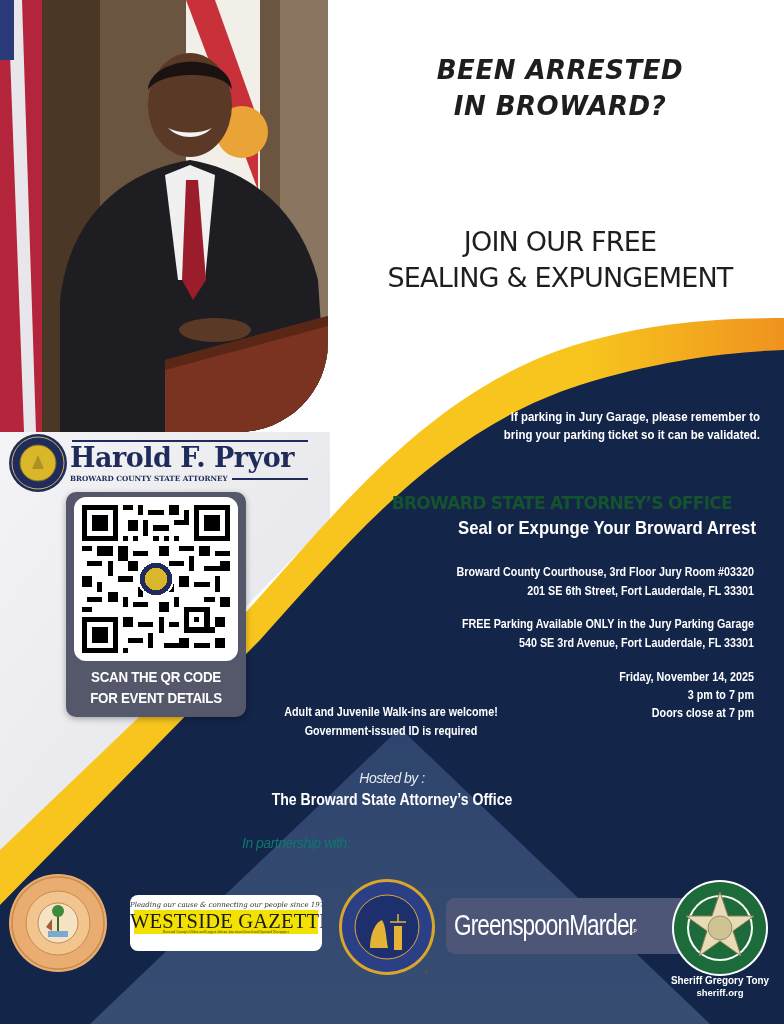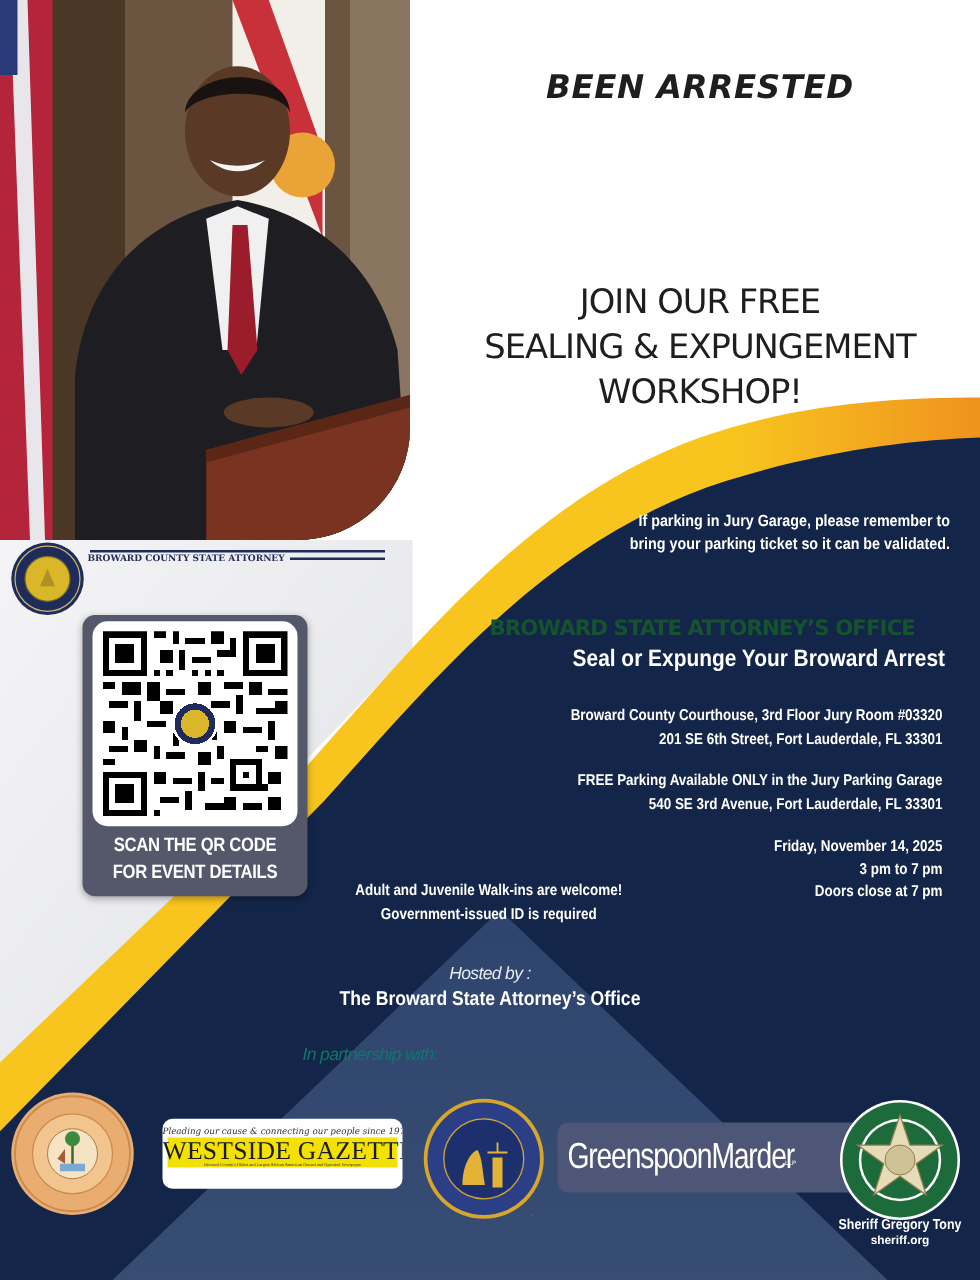--- a/index.html
+++ b/index.html
@@ -213,39 +213,40 @@
 
     <ellipse cx="215" cy="330" rx="36" ry="12" fill="#5a3a26"></ellipse>
 
     <path d="M165 360 L328 316 L328 432 L165 432 Z" fill="#7a3320"></path>
     <path d="M165 360 L328 316 L328 326 L165 370 Z" fill="#5a2616"></path>
   </svg>
 </div>
 
 <div class="headline h-arrested">
   <div>BEEN ARRESTED</div>
+  <div>IN BROWARD?</div>
 </div>
 <div class="headline h-join">
   <div>JOIN OUR FREE</div>
   <div>SEALING &amp; EXPUNGEMENT</div>
-  <div>WORKSHOP!</div>
 </div>
 
 <div class="seal-sa">
   <svg viewBox="0 0 60 60" width="60" height="60">
     <circle cx="30" cy="30" r="29" fill="#1f2b5b"></circle>
     <circle cx="30" cy="30" r="26" fill="none" stroke="#c9b46a" stroke-width="1"></circle>
     <circle cx="30" cy="30" r="18" fill="#d9b62a"></circle>
     <circle cx="30" cy="30" r="18" fill="none" stroke="#7a6a20" stroke-width="1"></circle>
     <path d="M24 36 L30 22 L36 36 Z" fill="#8d7a22" opacity="0.6"></path>
   </svg>
 </div>
 
 <div class="name-block">
   <div class="name-rule"></div>
+  <div class="name-main">Harold F. Pryor</div>
   <div class="name-sub-row">
     <span class="name-sub">BROWARD COUNTY STATE ATTORNEY</span>
     <span class="name-sub-rule"></span>
   </div>
 </div>
 
 <div class="qr-card">
   <div class="qr-box">
     <svg viewBox="0 0 29 29" shape-rendering="crispEdges">
       <rect x="0" y="0" width="29" height="29" fill="#fff"></rect>

